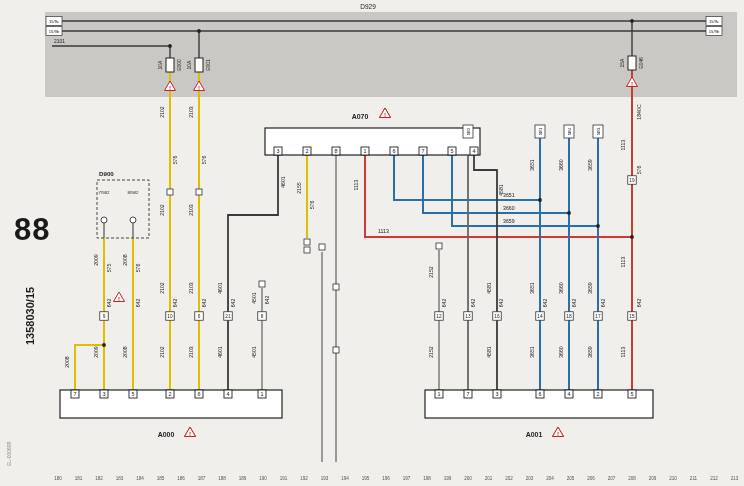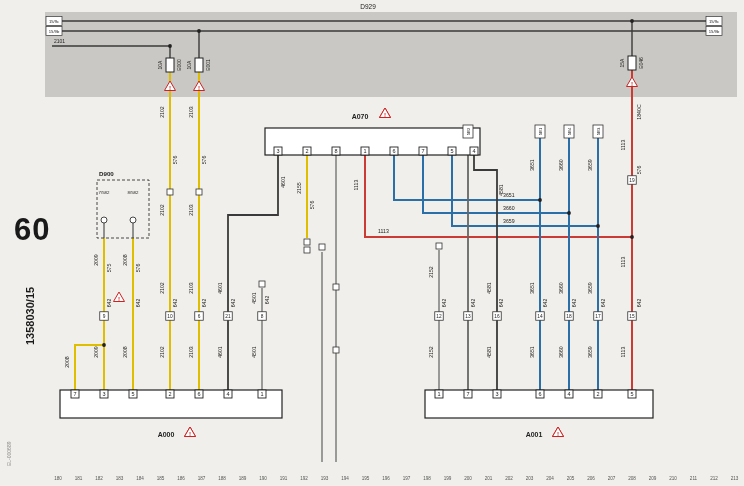--- a/index.html
+++ b/index.html
@@ -282,16 +282,16 @@
       <text x="570.5" y="480" font-size="4.6" fill="#555" text-anchor="middle" font-family="&quot;Liberation Sans&quot;,sans-serif" font-weight="normal">205</text>
       <text x="591" y="480" font-size="4.6" fill="#555" text-anchor="middle" font-family="&quot;Liberation Sans&quot;,sans-serif" font-weight="normal">206</text>
       <text x="611.5" y="480" font-size="4.6" fill="#555" text-anchor="middle" font-family="&quot;Liberation Sans&quot;,sans-serif" font-weight="normal">207</text>
       <text x="632" y="480" font-size="4.6" fill="#555" text-anchor="middle" font-family="&quot;Liberation Sans&quot;,sans-serif" font-weight="normal">208</text>
       <text x="652.5" y="480" font-size="4.6" fill="#555" text-anchor="middle" font-family="&quot;Liberation Sans&quot;,sans-serif" font-weight="normal">209</text>
       <text x="673" y="480" font-size="4.6" fill="#555" text-anchor="middle" font-family="&quot;Liberation Sans&quot;,sans-serif" font-weight="normal">210</text>
       <text x="693.5" y="480" font-size="4.6" fill="#555" text-anchor="middle" font-family="&quot;Liberation Sans&quot;,sans-serif" font-weight="normal">211</text>
       <text x="714" y="480" font-size="4.6" fill="#555" text-anchor="middle" font-family="&quot;Liberation Sans&quot;,sans-serif" font-weight="normal">212</text>
       <text x="734.5" y="480" font-size="4.6" fill="#555" text-anchor="middle" font-family="&quot;Liberation Sans&quot;,sans-serif" font-weight="normal">213</text>
     </svg>
-  <div id="page-num" class="side-text">60</div>
+  <div id="page-num" class="side-text">88</div>
   <div id="doc-num" class="side-text">1358030/15</div>
   <div id="corner-code" class="side-text">EL-000689</div>
 </div>
 
 </body></html>

